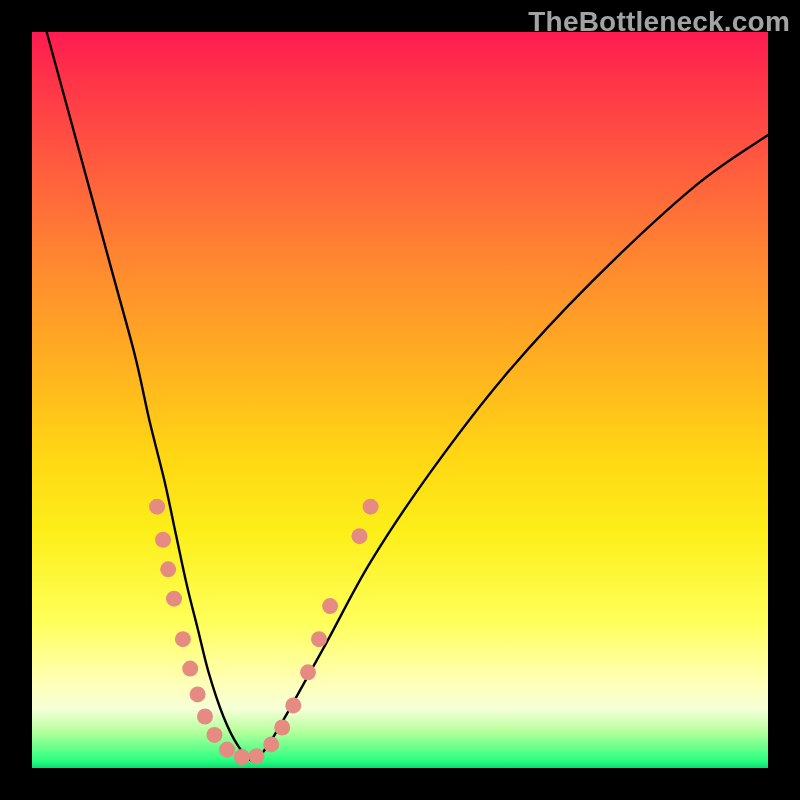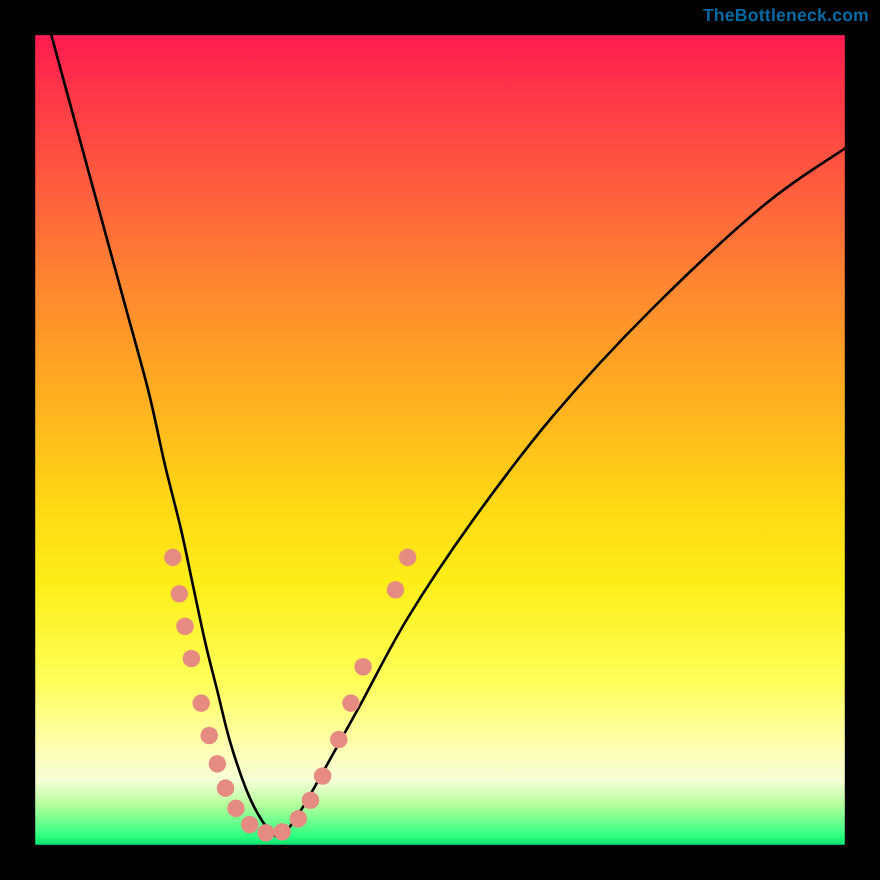--- a/index.html
+++ b/index.html
@@ -40,23 +40,23 @@
       #b7ff9d 95%,
       #2bff7f 99%,
       #07de70 100%
     );
   }
   .watermark {
     position: absolute;
     top: 6px;
     right: 10px;
     font-family: Arial, Helvetica, sans-serif;
-    font-size: 16px;
+    font-size: 28px;
     font-weight: 600;
-    color: #0369a1;
+    color: #a3a3a3;
     letter-spacing: 0.2px;
     user-select: none;
   }
   svg.curve {
     position: absolute;
     top: 0;
     left: 0;
     width: 736px;
     height: 736px;
     overflow: visible;

